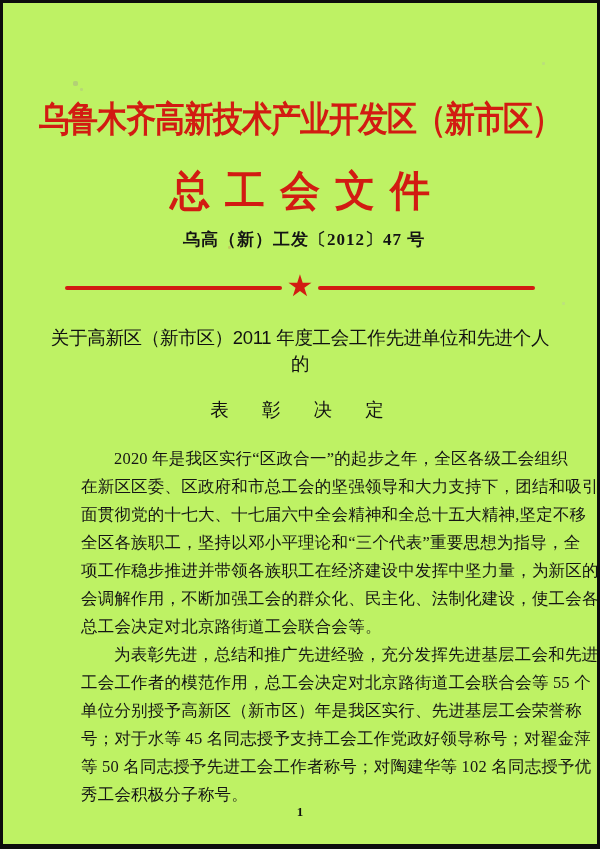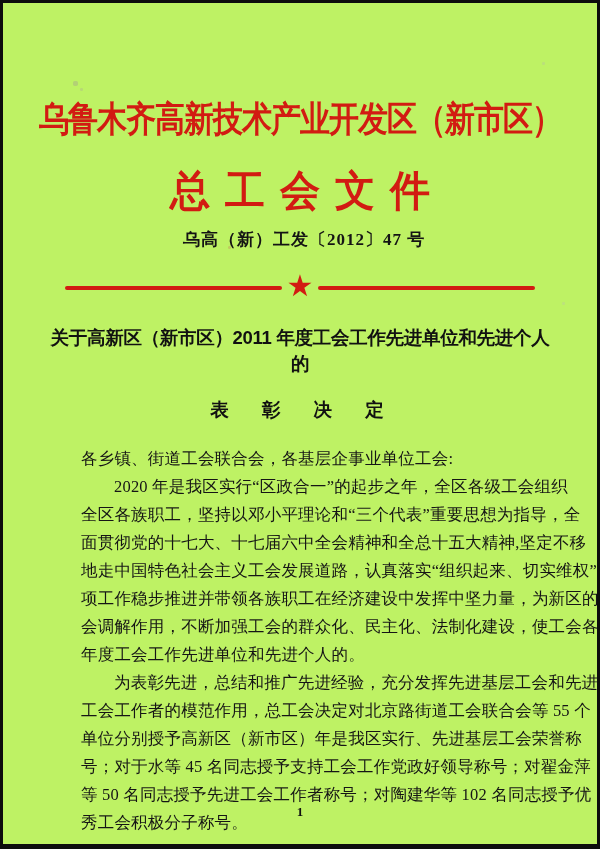--- a/index.html
+++ b/index.html
@@ -77,21 +77,21 @@
     font-size: 30px;
     line-height: 1;
     margin: 0 5px;
     transform: translateY(-2px);
   }
   .doc-title {
     margin: 22px 40px 0 40px;
     text-align: center;
     color: #111;
     font-family: "Liberation Sans", sans-serif;
-    font-weight: bold;
+    font-weight: normal;
     font-size: 18.5px;
     letter-spacing: -0.3px;
     line-height: 26px;
   }
   .doc-title .title-line2 {
     margin-top: 20px;
     word-spacing: 16px;
     letter-spacing: 6px;
   }
   .body-text {
@@ -139,29 +139,28 @@
     <span class="star">★</span>
     <span class="rule"></span>
   </div>
 
   <div class="doc-title">
     <div class="title-line1">关于高新区（新市区）2011 年度工会工作先进单位和先进个人的</div>
     <div class="title-line2">表 彰 决 定</div>
   </div>
 
   <div class="body-text">
-    <div class="salutation">各乡镇、街道工会联合会，各基层企事业单位工会:</div>
 
     <div class="line indent">2020 年是我区实行“区政合一”的起步之年，全区各级工会组织</div>
+    <div class="line">在新区区委、区政府和市总工会的坚强领导和大力支持下，团结和吸引</div>
+    <div class="line">面贯彻党的十七大、十七届六中全会精神和全总十五大精神,坚定不移</div>
     <div class="line">全区各族职工，坚持以邓小平理论和“三个代表”重要思想为指导，全</div>
-    <div class="line">面贯彻党的十七大、十七届六中全会精神和全总十五大精神,坚定不移</div>
-    <div class="line">地走中国特色社会主义工会发展道路，认真落实“组织起来、切实维权”</div>
     <div class="line">项工作稳步推进并带领各族职工在经济建设中发挥中坚力量，为新区的</div>
     <div class="line">会调解作用，不断加强工会的群众化、民主化、法制化建设，使工会各</div>
-    <div class="line end">年度工会工作先进单位和先进个人的。</div>
+    <div class="line end">总工会决定对北京路街道工会联合会等。</div>
 
     <div class="line indent">为表彰先进，总结和推广先进经验，充分发挥先进基层工会和先进</div>
     <div class="line">工会工作者的模范作用，总工会决定对北京路街道工会联合会等 55 个</div>
     <div class="line">单位分别授予高新区（新市区）年是我区实行、先进基层工会荣誉称</div>
     <div class="line">号；对于水等 45 名同志授予支持工会工作党政好领导称号；对翟金萍</div>
     <div class="line">等 50 名同志授予先进工会工作者称号；对陶建华等 102 名同志授予优</div>
     <div class="line end">秀工会积极分子称号。</div>
   </div>
 
   <div class="page-number">1</div>

